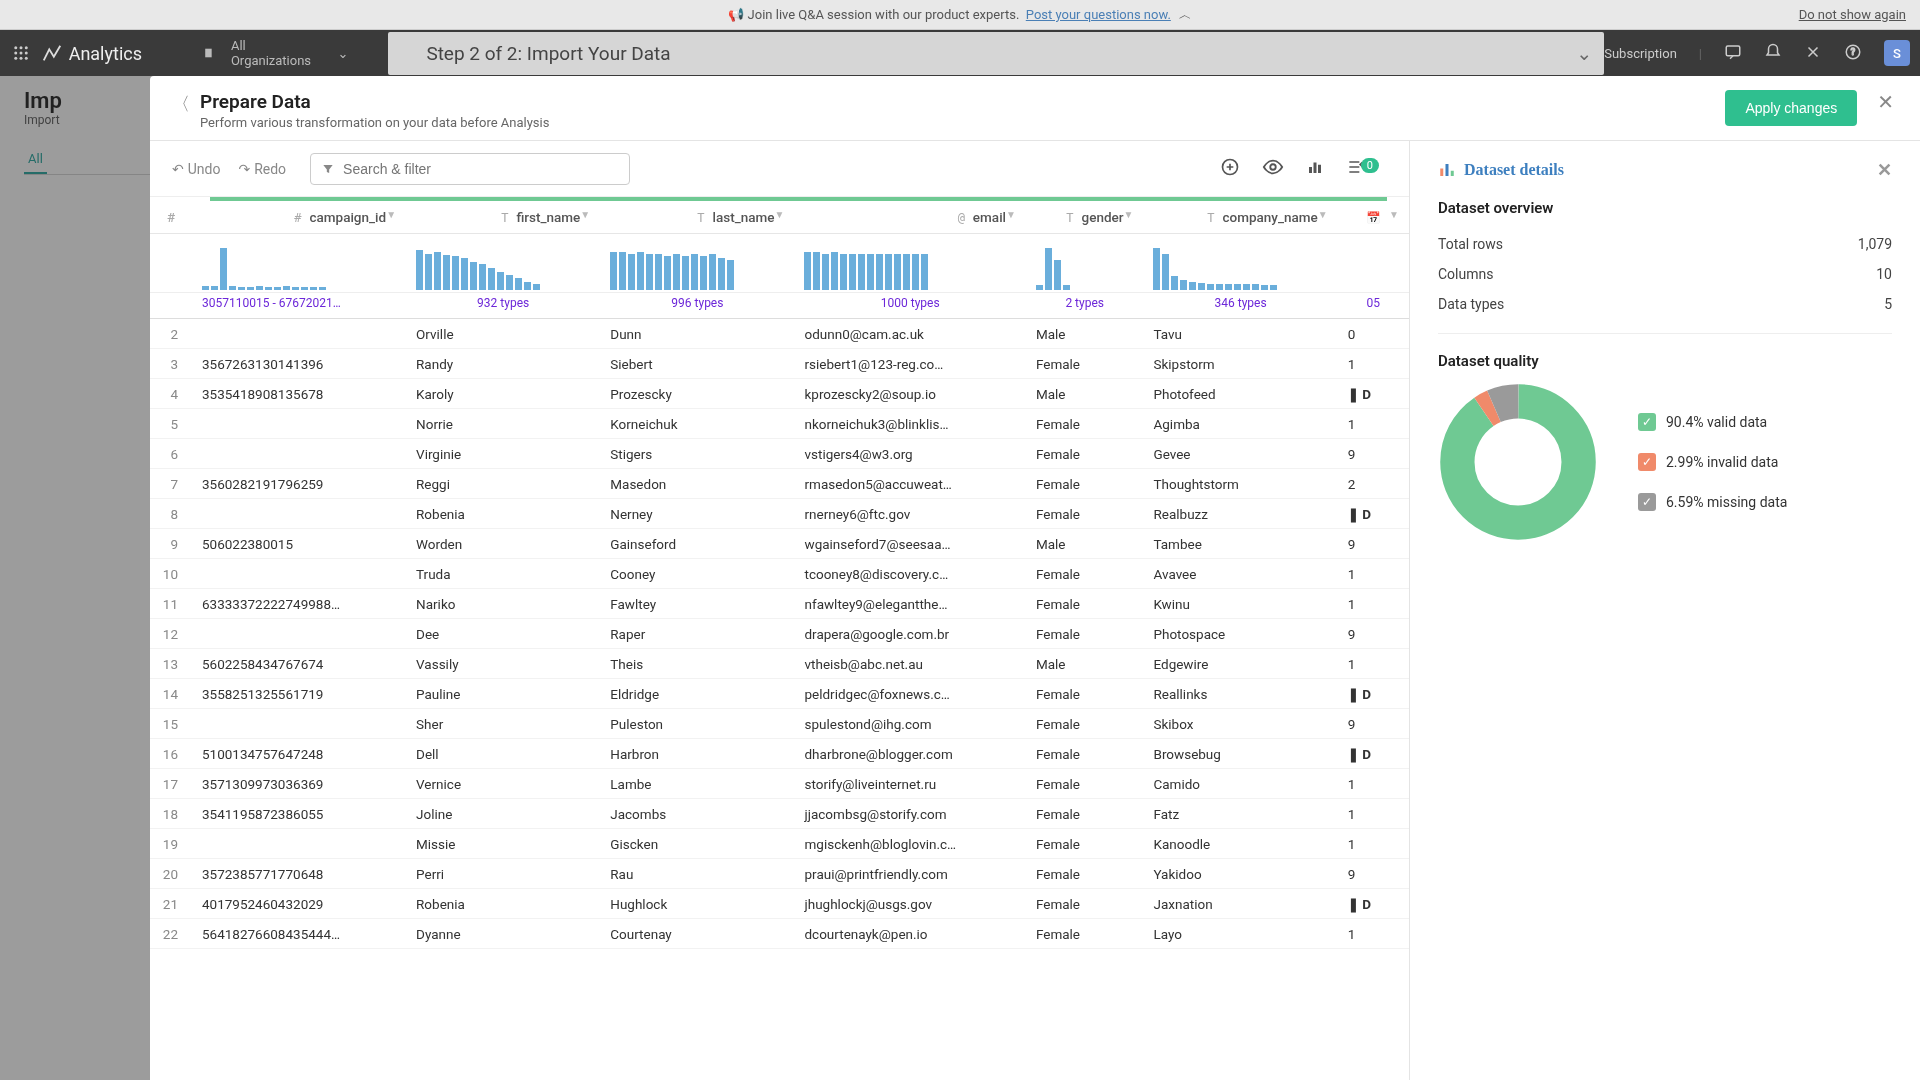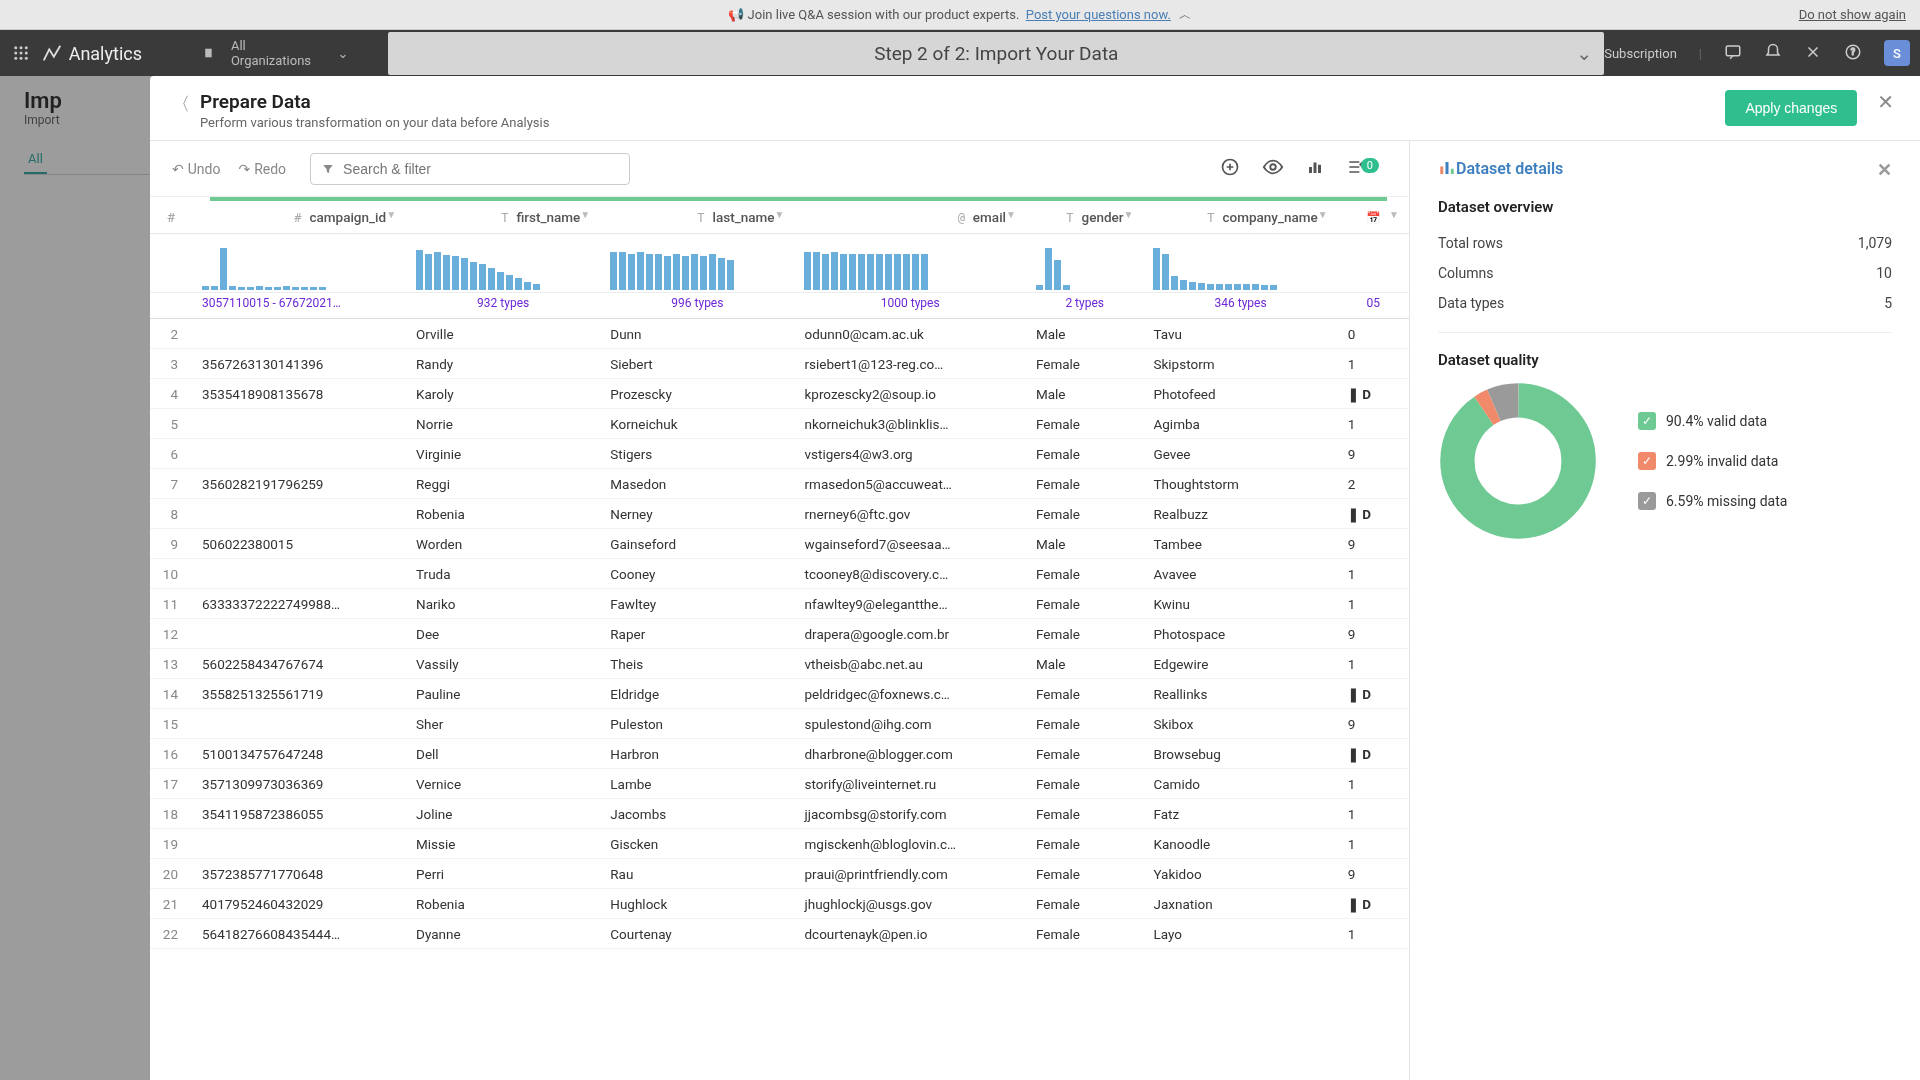--- a/index.html
+++ b/index.html
@@ -7,21 +7,21 @@
 
 .banner { background: #e8e8e8; border-bottom: 1px solid #ccc; height: 30px; display: flex; align-items: center; justify-content: center; position: relative; font-size: 13px; color: #555; }
 .banner a { color: #4a7fb5; }
 .banner .dismiss { position: absolute; right: 14px; color: #555; text-decoration: underline; cursor: pointer; }
 .banner .chev { margin-left: 8px; }
 
 .topbar { background: #3a3a3a; height: 46px; display: flex; align-items: center; color: #ddd; padding: 0 10px; }
 .app-icon { width: 24px; height: 24px; display: flex; align-items: center; justify-content: center; margin-right: 8px; }
 .logo { display: flex; align-items: center; gap: 6px; font-size: 18px; color: #eee; }
 .org-select { margin-left: 60px; display: flex; align-items: center; gap: 16px; color: #bbb; font-size: 13px; }
-.step-box { margin-left: 40px; background: #d6d6d6; color: #444; padding: 10px 38px; font-size: 19px; border-radius: 2px; width: 1284px; position:relative;text-align:center;}
+.step-box { margin-left: 40px; background: #d6d6d6; color: #444; padding: 10px 38px; font-size: 19px; border-radius: 2px; width: 1284px; position:relative;}
 .step-box .close-step { position:absolute; right:12px; top:50%; transform:translateY(-50%); color:#666;}
 .top-right { margin-left: auto; display: flex; align-items: center; gap: 22px; color: #ccc; }
 .top-right .avatar { width: 26px; height: 26px; background: #6a8fd8; border-radius: 4px; display: flex; align-items: center; justify-content: center; color: white; font-weight: 500; }
 
 .bg-content { padding: 12px 24px; color: #333; filter: blur(0); pointer-events:none; }
 .bg-content h2 { font-size: 22px; font-weight: 600; }
 .bg-content .sub { color: #666; font-size: 12px; }
 .bg-content .tabs { margin-top: 18px; border-bottom: 1px solid #ccc; }
 .bg-content .tabs span { padding: 6px 4px; border-bottom: 2px solid #3aa6a0; color: #3aa6a0; font-size: 13px; display:inline-block;}
 
@@ -58,21 +58,21 @@
 .hist span { background: #6aaedb; width: 7px; display: inline-block; }
 .types-row td { font-size: 12px; color: #6d28d9; text-align: center; padding: 3px 10px 8px; border-bottom: 1px solid #ddd; }
 .types-row td.range { text-align: left; }
 tbody.data tr { border-bottom: 1px solid #f2f2f2; }
 tbody.data td { padding: 6.5px 10px; color: #333; white-space: nowrap; overflow: hidden; text-overflow: ellipsis; max-width: 190px; }
 tbody.data td.rownum { color: #888; width: 40px; text-align: right; padding-right: 14px;}
 .rownum-head { width: 42px; text-align: center; color: #aaa;}
 td.flag { color: #e07b5a; font-weight: bold; padding: 0 2px; }
 
 .details { width: 510px; padding: 18px 28px; overflow-y: auto; }
-.details .sec-title { display: flex; align-items: flex-start; color: #3d7fbf; font-size: 16px; font-weight: 600; margin-bottom: 18px; }
+.details .sec-title { display: flex; align-items: center; gap: 8px; color: #3d7fbf; font-size: 16px; font-weight: 600; margin-bottom: 18px; font-family: Liberation Serif, serif; }
 .details .sec-title .close { margin-left: auto; color: #999; cursor: pointer; font-size: 18px; }
 .details h4 { font-size: 15px; font-weight: 600; color: #222; margin-bottom: 12px; }
 .ov-row { display: flex; justify-content: space-between; padding: 7px 0; font-size: 14px; color: #444; }
 .sep { border: none; border-top: 1px solid #eee; margin: 14px 0 18px; }
 .quality-block { display: flex; align-items: center; gap: 40px; }
 .donut { width: 160px; height: 160px; }
 .legend { display: flex; flex-direction: column; gap: 22px; font-size: 14px; }
 .legend .item { display: flex; align-items: center; gap: 10px; }
 .legend .sw { width: 18px; height: 18px; border-radius: 3px; display: flex; align-items: center; justify-content: center; color: white; font-size: 12px; }
 .sw.valid { background: #6fc993; }

